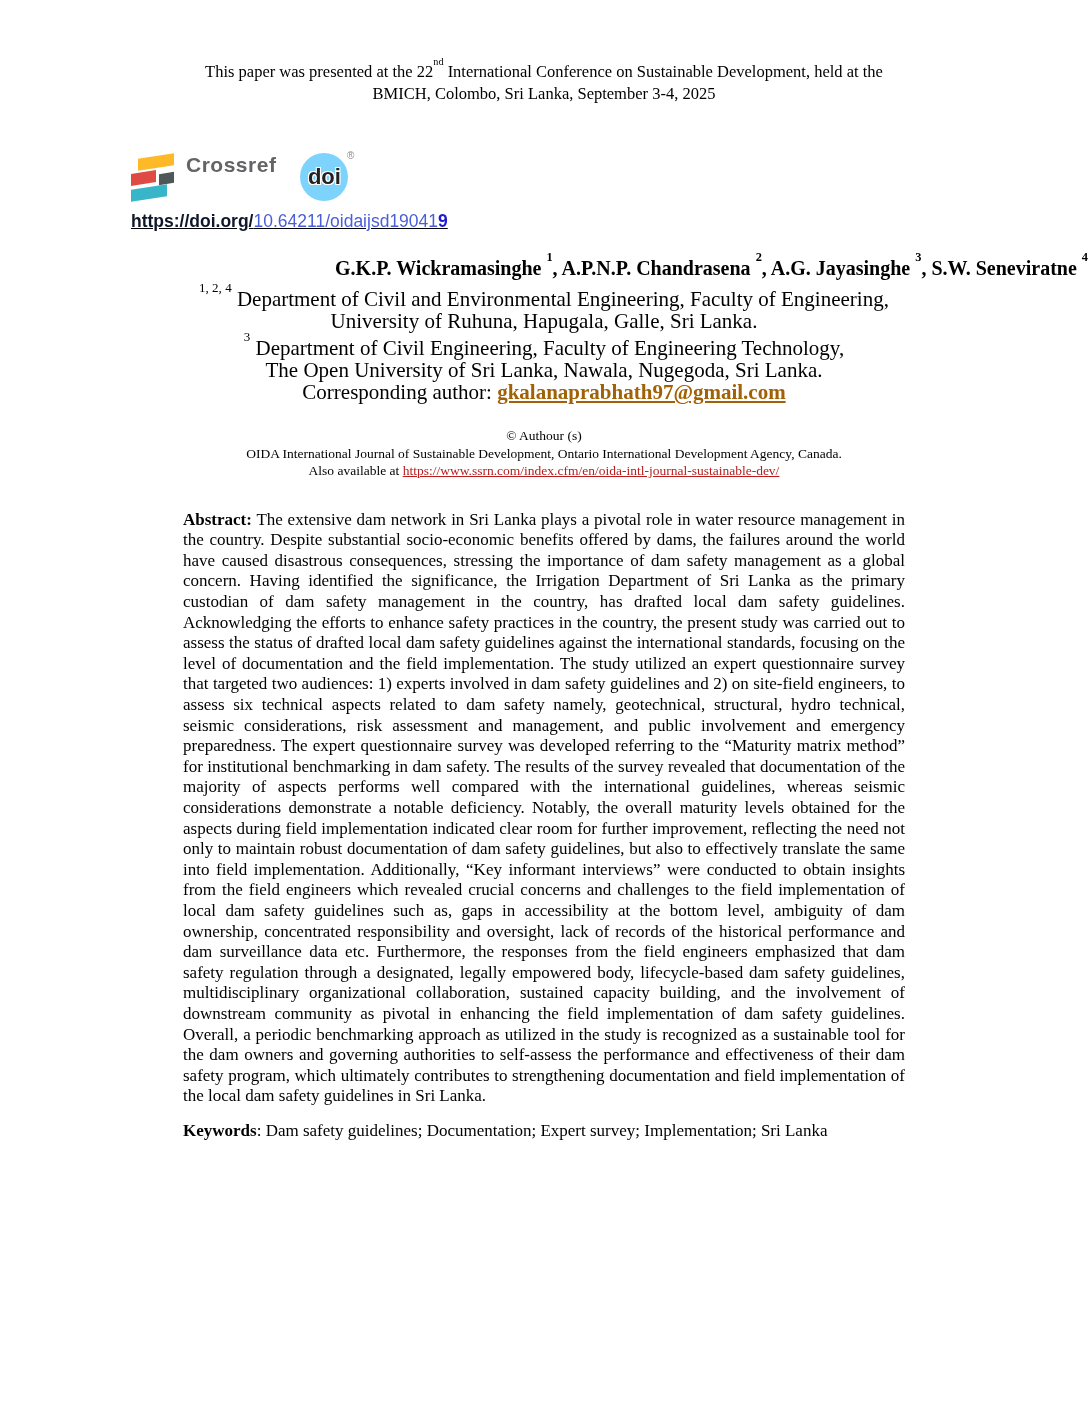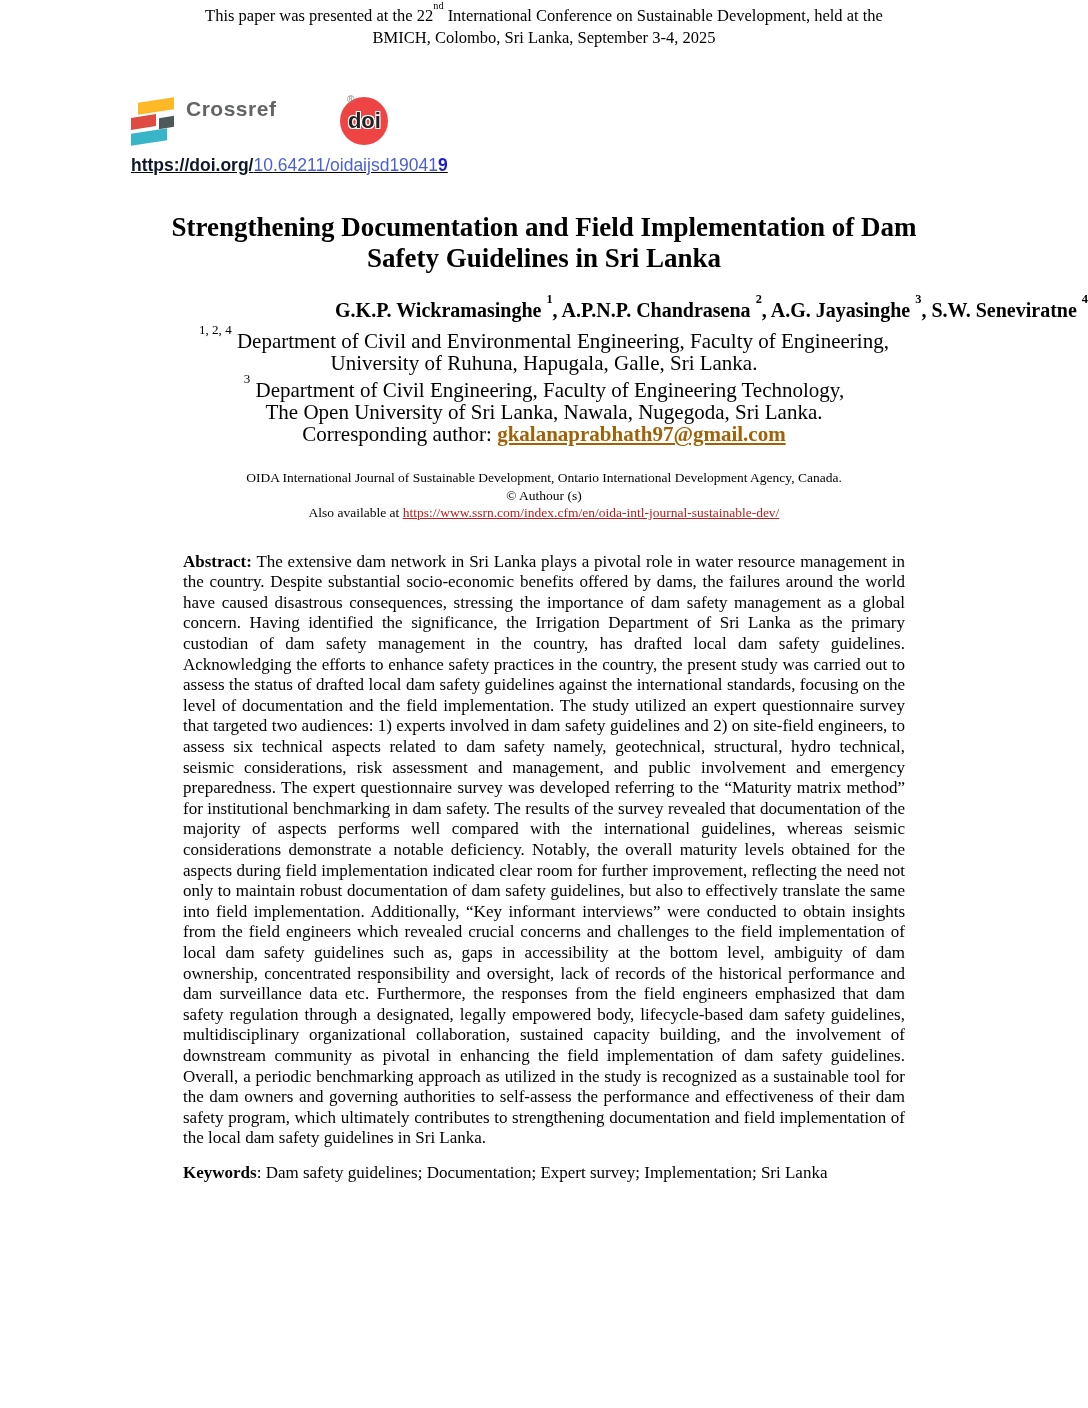--- a/index.html
+++ b/index.html
@@ -9,20 +9,21 @@
     width: 1088px;
     height: 1408px;
     background: #ffffff;
     color: #000000;
     font-family: "Liberation Serif", serif;
     overflow: hidden;
   }
 
   
   .conf-header {
+    padding-top: 56px;
     text-align: center;
     font-size: 16.5px;
     line-height: 22px;
   }
   sup.sp { font-size: 62%; position: relative; top: -0.45em; }
 
   
   .logos-row {
     margin: 46px 0 0 131px;
     display: flex;
@@ -42,28 +43,27 @@
     font-weight: 600;
     color: #636466;
     margin-left: 9px;
     letter-spacing: 0.5px;
   }
   .doi-badge { position: relative; margin-left: 24px; width: 56px; height: 52px; }
   .doi-circle {
     position: absolute; left: 0; top: 2px;
     width: 48px; height: 48px;
     border-radius: 50%;
-    background: #ef4444;
+    background: #7dd3fc;
     display: flex; align-items: center; justify-content: center;
     font-family: "Liberation Sans", sans-serif;
     font-weight: bold;
     font-size: 22px;
     color: #222222;
     text-shadow: -1px -1px 0 #ffffff, 1px -1px 0 #ffffff, -1px 1px 0 #ffffff, 1px 1px 0 #ffffff;
-    margin-left: 40px;
   }
   .doi-reg {
     position: absolute; right: 2px; top: -1px;
     font-family: "Liberation Sans", sans-serif;
     font-size: 10px; color: #8a8a8a;
   }
 
   
   .doi-link-row {
     margin: 8px 0 0 131px;
@@ -152,40 +152,36 @@
     <div class="doi-badge">
       <span class="doi-circle">doi</span>
       <span class="doi-reg">®</span>
     </div>
   </div>
 
   <div class="doi-link-row">
     <a><span class="lk-prefix">https://doi.org/</span><span class="lk-suffix">10.64211/oidaijsd19041</span><span class="lk-last">9</span></a>
   </div>
 
-  <h1 class="paper-title">
-    <span>Strengthening Documentation and Field Implementation of Dam</span><br>
-    <span>Safety Guidelines in Sri Lanka</span>
-  </h1>
 
   <div class="authors">
     <span>G.K.P. Wickramasinghe </span><sup class="sp">1</sup><span>, </span><span>A.P.N.P. Chandrasena </span><sup class="sp">2</sup><span>, </span><span>A.G. Jayasinghe </span><sup class="sp">3</sup><span>, </span><span>S.W. Seneviratne </span><sup class="sp">4</sup>
   </div>
 
   <div class="affiliations">
     <div><sup class="sp">1, 2, 4</sup><span> Department of Civil and Environmental Engineering, Faculty of Engineering,</span></div>
     <div>University of Ruhuna, Hapugala, Galle, Sri Lanka.</div>
     <div><sup class="sp">3</sup><span> Department of Civil Engineering, Faculty of Engineering Technology,</span></div>
     <div>The Open University of Sri Lanka, Nawala, Nugegoda, Sri Lanka.</div>
     <div><span>Corresponding author: </span><a class="email-link">gkalanaprabhath97@gmail.com</a></div>
   </div>
 
   <div class="publisher">
+    <div>© Authour (s)</div>
     <div>OIDA International Journal of Sustainable Development, Ontario International Development Agency, Canada.</div>
-    <div>© Authour (s)</div>
     <div><span>Also available at </span><a class="ssrn-link">https://www.ssrn.com/index.cfm/en/oida-intl-journal-sustainable-dev/</a></div>
   </div>
 
   <p class="abstract">
     <b>Abstract:</b>
     <span>The extensive dam network in Sri Lanka plays a pivotal role in water resource management in the country. Despite substantial socio-economic benefits offered by dams, the failures around the world have caused disastrous consequences, stressing the importance of dam safety management as a global concern. Having identified the significance, the Irrigation Department of Sri Lanka as the primary custodian of dam safety management in the country, has drafted local dam safety guidelines. Acknowledging the efforts to enhance safety practices in the country, the present study was carried out to assess the status of drafted local dam safety guidelines against the international standards, focusing on the level of documentation and the field implementation. The study utilized an expert questionnaire survey that targeted two audiences: 1) experts involved in dam safety guidelines and 2) on site-field engineers, to assess six technical aspects related to dam safety namely, geotechnical, structural, hydro technical, seismic considerations, risk assessment and management, and public involvement and emergency preparedness. The expert questionnaire survey was developed referring to the “Maturity matrix method” for institutional benchmarking in dam safety. The results of the survey revealed that documentation of the majority of aspects performs well compared with the international guidelines, whereas seismic considerations demonstrate a notable deficiency. Notably, the overall maturity levels obtained for the aspects during field implementation indicated clear room for further improvement, reflecting the need not only to maintain robust documentation of dam safety guidelines, but also to effectively translate the same into field implementation. Additionally, “Key informant interviews” were conducted to obtain insights from the field engineers which revealed crucial concerns and challenges to the field implementation of local dam safety guidelines such as, gaps in accessibility at the bottom level, ambiguity of dam ownership, concentrated responsibility and oversight, lack of records of the historical performance and dam surveillance data etc. Furthermore, the responses from the field engineers emphasized that dam safety regulation through a designated, legally empowered body, lifecycle-based dam safety guidelines, multidisciplinary organizational collaboration, sustained capacity building, and the involvement of downstream community as pivotal in enhancing the field implementation of dam safety guidelines. Overall, a periodic benchmarking approach as utilized in the study is recognized as a sustainable tool for the dam owners and governing authorities to self-assess the performance and effectiveness of their dam safety program, which ultimately contributes to strengthening documentation and field implementation of the local dam safety guidelines in Sri Lanka.</span>
   </p>
 
   <p class="keywords"><b>Keywords</b><span>: Dam safety guidelines; Documentation; Expert survey; Implementation; Sri Lanka</span></p>
 

